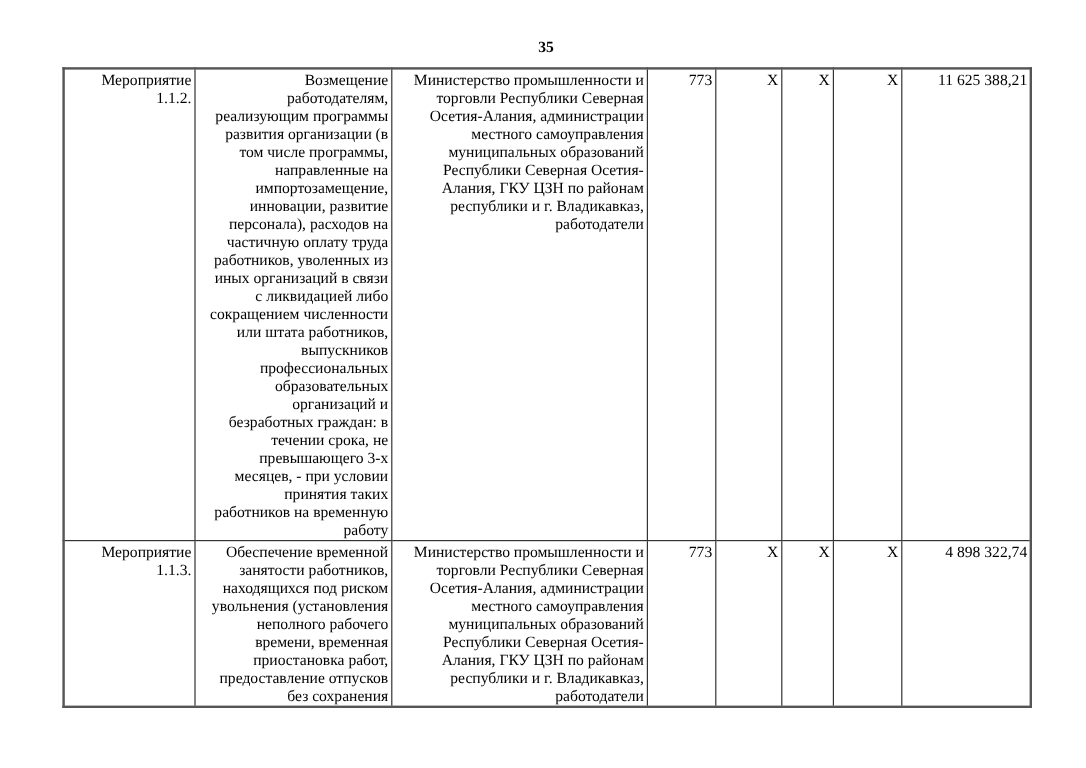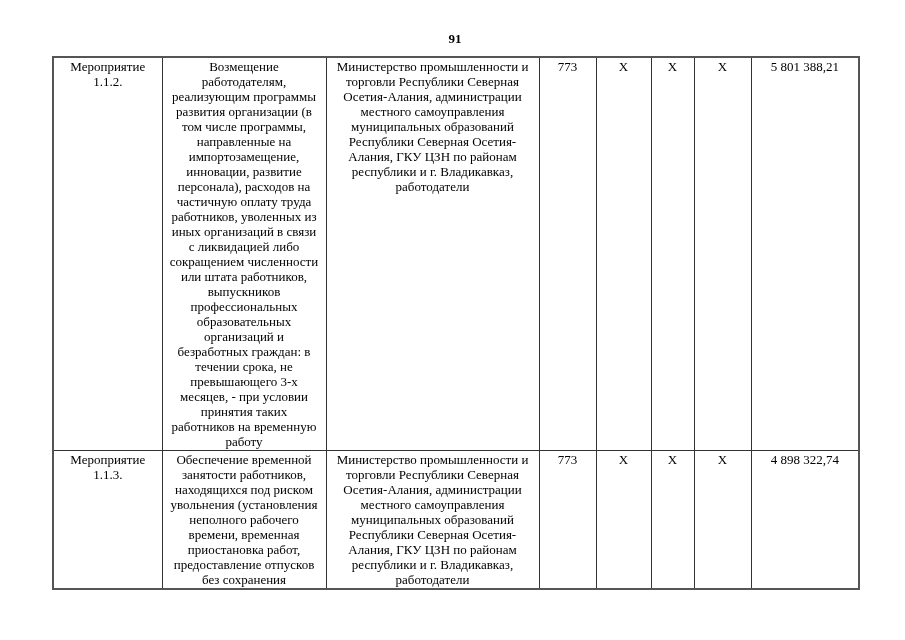--- a/index.html
+++ b/index.html
@@ -30,36 +30,36 @@
     left: 52px;
     top: 56px;
     width: 806px;
     border-collapse: collapse;
     table-layout: fixed;
     border: 2px solid #555555;
   }
   table.doc-table td {
     border: 1px solid #333333;
     vertical-align: top;
-    text-align: center;
+    text-align: right;
     font-size: 13px;
     line-height: 15px;
     padding: 1px 2px;
     white-space: pre-line;
     overflow: hidden;
   }
   tr.row-1 { height: 392px; }
   tr.row-2 { height: 133px; }
 </style>
 </head>
 <body>
 
 <div class="page">
 
-  <div class="page-number">91</div>
+  <div class="page-number">35</div>
 
   <table class="doc-table">
     <colgroup>
       <col style="width:109px">
       <col style="width:164px">
       <col style="width:213px">
       <col style="width:57px">
       <col style="width:55px">
       <col style="width:43px">
       <col style="width:57px">
@@ -101,21 +101,21 @@
 местного самоуправления
 муниципальных образований
 Республики Северная Осетия-
 Алания, ГКУ ЦЗН по районам
 республики и г. Владикавказ,
 работодатели</td>
         <td>773</td>
         <td>X</td>
         <td>X</td>
         <td>X</td>
-        <td>5 801 388,21</td>
+        <td>11 625 388,21</td>
       </tr>
       <tr class="row-2">
         <td>Мероприятие
 1.1.3.</td>
         <td>Обеспечение временной
 занятости работников,
 находящихся под риском
 увольнения (установления
 неполного рабочего
 времени, временная

